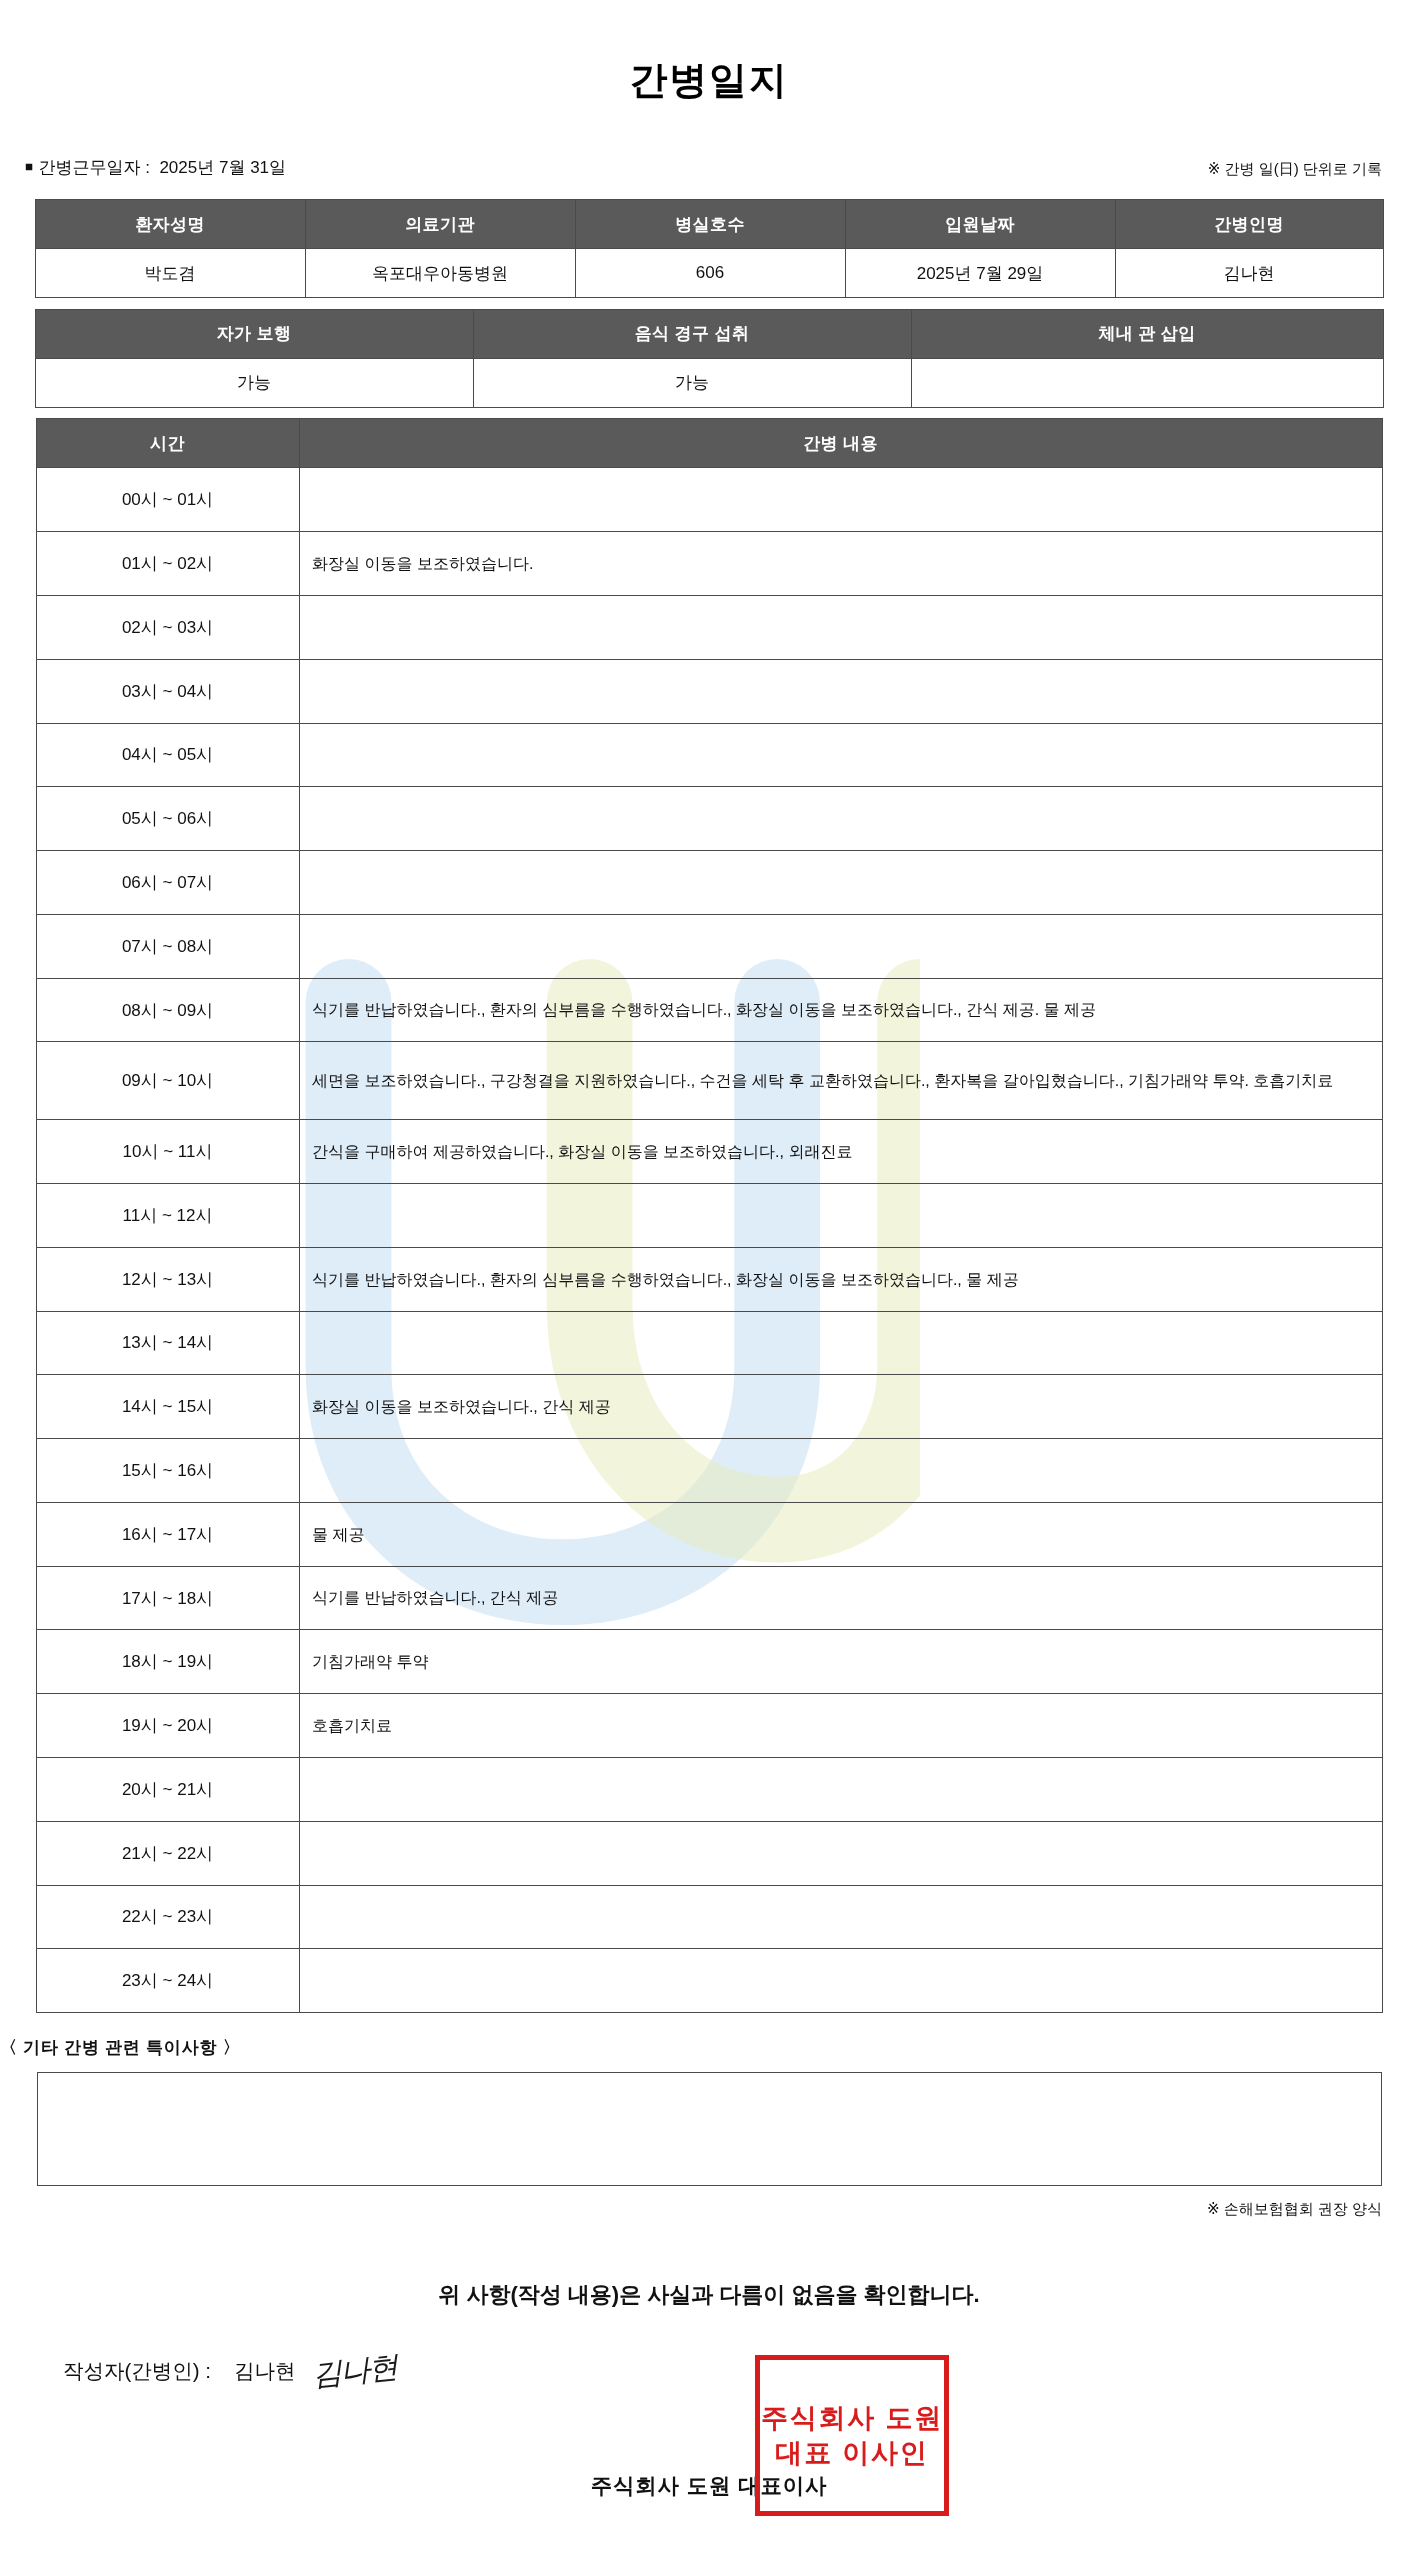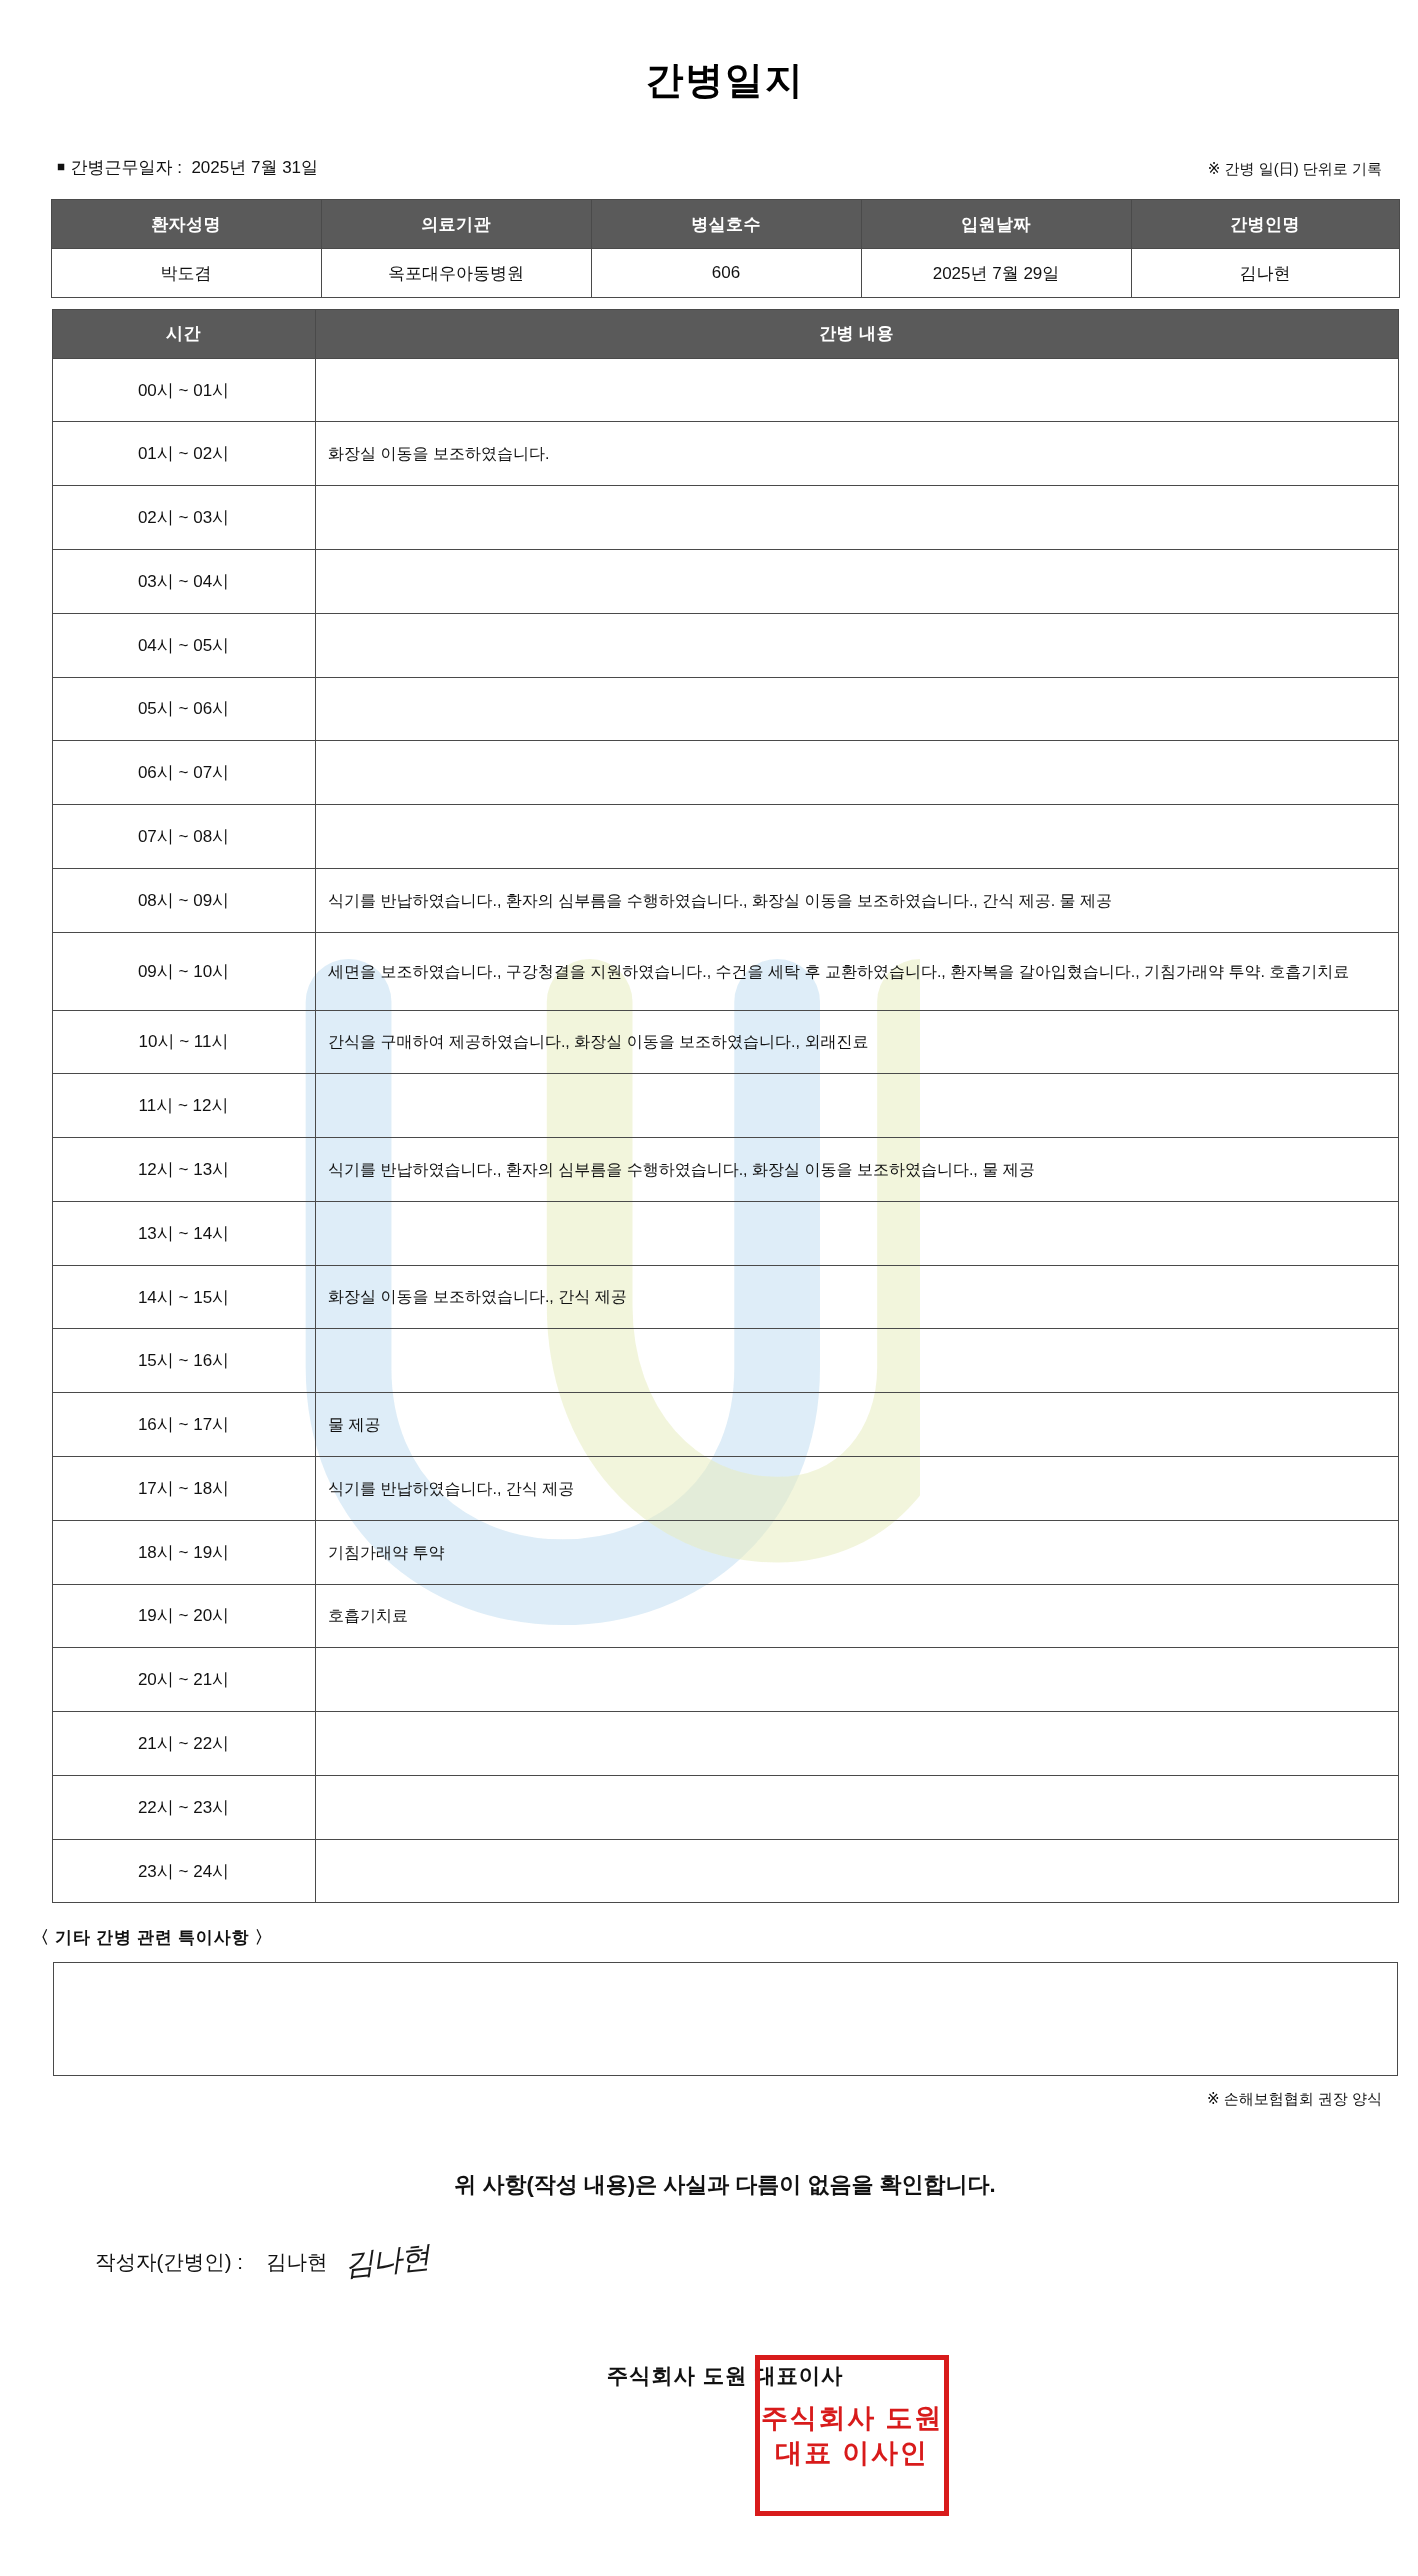--- a/index.html
+++ b/index.html
@@ -32,21 +32,20 @@
     width: 625px;
     height: 697px;
     pointer-events: none;
     z-index: 0;
     opacity: 0.85;
   }
 
   .content {
     position: relative;
     z-index: 2;
-    padding-left: 32px;
   }
 
   .doc-title {
     text-align: center;
     font-size: 38px;
     font-weight: bold;
     letter-spacing: 1.8px;
     margin-top: 55px;
     margin-bottom: 0;
     color: #000;
@@ -246,20 +245,39 @@
       <tr>
         <td>박도겸</td>
         <td>옥포대우아동병원</td>
         <td>606</td>
         <td>2025년 7월 29일</td>
         <td>김나현</td>
       </tr>
     </tbody>
       </table>
 
+    <table class="tbl tbl-care">
+      <colgroup>
+        <col style="width:438px">
+          <col style="width:438px">
+          <col style="width:472px">
+      </colgroup>
+      <tbody>
+          <tr>
+        <th>자가 보행</th>
+        <th>음식 경구 섭취</th>
+        <th>체내 관 삽입</th>
+      </tr>
+      <tr>
+        <td>가능</td>
+        <td>가능</td>
+        <td></td>
+      </tr>
+    </tbody>
+      </table>
 
     <table class="tbl hours-tbl">
       <colgroup>
         <col style="width:263px">
           <col style="width:1083px">
       </colgroup>
       <tbody>
           <tr>
         <th class="time-head">시간</th>
         <th>간병 내용</th>

